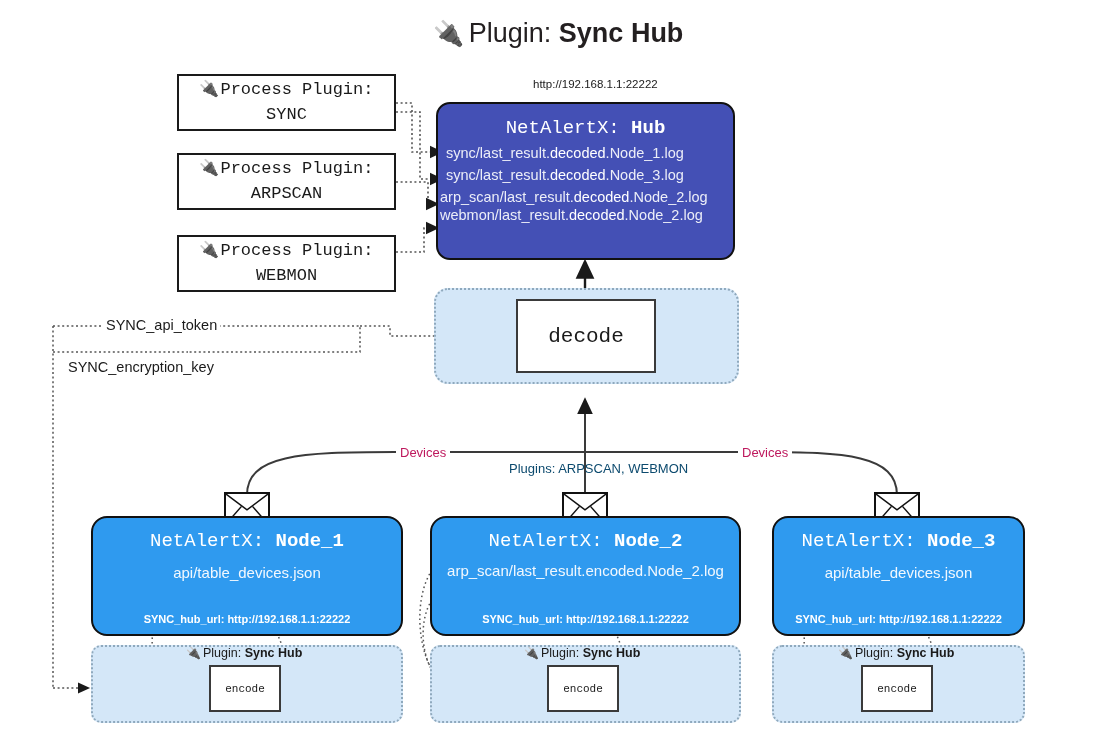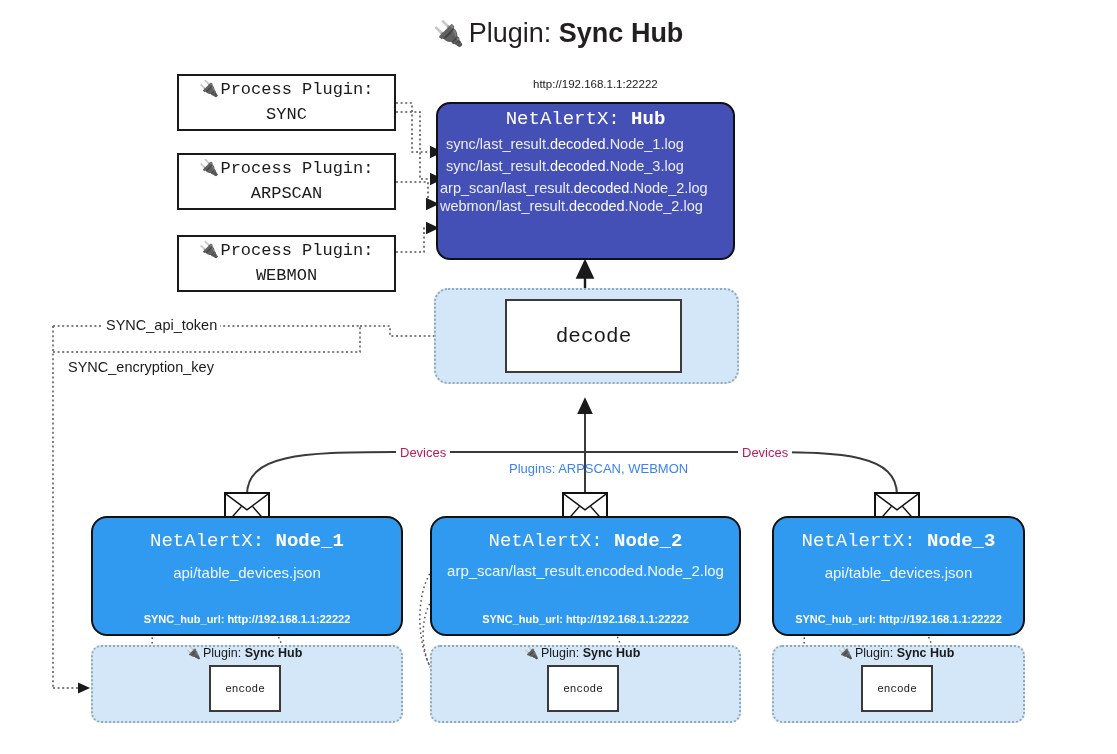--- a/index.html
+++ b/index.html
@@ -22,21 +22,21 @@
            display:flex;flex-direction:column;align-items:center;justify-content:center;
            line-height:1.45;}
   .procbox .l1{white-space:nowrap;}
   .procbox .l2{white-space:nowrap;}
   .procbox .plug{font-family:"Liberation Sans",sans-serif;font-size:16px;margin-right:1px;}
 
   
   .hub{background:#4450b5;border:2px solid #111111;border-radius:14px;
        box-shadow:0 0 0 0 #000;}
   .hub .hubtitle{font-family:"Liberation Mono",monospace;font-size:19px;color:#ffffff;
-       text-align:center;margin-top:4px;}
+       text-align:center;margin-top:13px;}
   .hub .hubtitle b{font-weight:bold;}
   .hub .logline{font-size:14.5px;color:#eceef8;margin:6px 0 0 8px;white-space:nowrap;}
   .hub .logline b{font-weight:normal;color:#ffffff;}
   .hub-url{position:absolute;font-size:11.5px;color:#1a1a1a;font-weight:normal;white-space:nowrap;}
 
   
   .lightbox{background:#d4e7f8;border:2px dotted #8fa9bd;border-radius:14px;}
   .lightbox-flat{background:#d4e7f8;border:2px dotted #8fa9bd;border-radius:10px;}
 
   
@@ -57,21 +57,21 @@
             font-size:11px;font-weight:bold;color:#ffffff;white-space:nowrap;}
 
   
   .envelope{position:absolute;width:46px;height:34px;background:#ffffff;
             border:2px solid #111111;box-sizing:border-box;}
   .envelope svg{display:block;width:100%;height:100%;}
 
   
   .elabel{position:absolute;font-size:13px;color:#be185d;background:#ffffff;
           padding:0 4px;white-space:nowrap;}
-  .elabel-nobg{position:absolute;font-size:13px;color:#3b82f6;white-space:nowrap;}
+  .elabel-nobg{position:absolute;font-size:13px;color:#0c4a6e;white-space:nowrap;}
   .cfg-label{position:absolute;font-size:14.5px;color:#1a1a1a;background:#ffffff;
           padding:0 3px;white-space:nowrap;}
   .plugin-tag{position:absolute;font-size:12.5px;color:#1a1a1a;white-space:nowrap;}
   .plugin-tag b{font-weight:bold;}
   .plugin-tag .plug{font-size:12px;margin-right:2px;}
 </style>
 </head>
 <body>
 
 <div id="canvas">
@@ -150,21 +150,21 @@
       <span>NetAlertX:</span>
       <b>Hub</b>
     </div>
     <div class="logline"><span>sync/last_result.</span><b>decoded</b><span>.Node_1.log</span></div>
     <div class="logline"><span>sync/last_result.</span><b>decoded</b><span>.Node_3.log</span></div>
     <div class="logline" style="margin-left:2px;"><span>arp_scan/last_result.</span><b>decoded</b><span>.Node_2.log</span></div>
     <div class="logline" style="margin-left:2px;margin-top:2px;"><span>webmon/last_result.</span><b>decoded</b><span>.Node_2.log</span></div>
   </div>
 
   <div class="node lightbox" style="left:434px;top:288px;width:305px;height:96px;"></div>
-  <div class="node whitebox decode" style="left:505px;top:299px;width:177px;height:74px;">decode</div>
+  <div class="node whitebox decode" style="left:516px;top:299px;width:140px;height:74px;">decode</div>
 
   <div class="cfg-label" style="left:103px;top:317px;">SYNC_api_token</div>
   <div class="cfg-label" style="left:65px;top:359px;">SYNC_encryption_key</div>
 
   <div class="elabel" style="left:396px;top:445px;">Devices</div>
   <div class="elabel" style="left:738px;top:445px;">Devices</div>
   <div class="elabel-nobg" style="left:509px;top:461px;">Plugins: ARPSCAN, WEBMON</div>
 
   <div class="envelope" style="left:224px;top:492px;">
     <svg viewBox="0 0 46 34" preserveAspectRatio="none">

